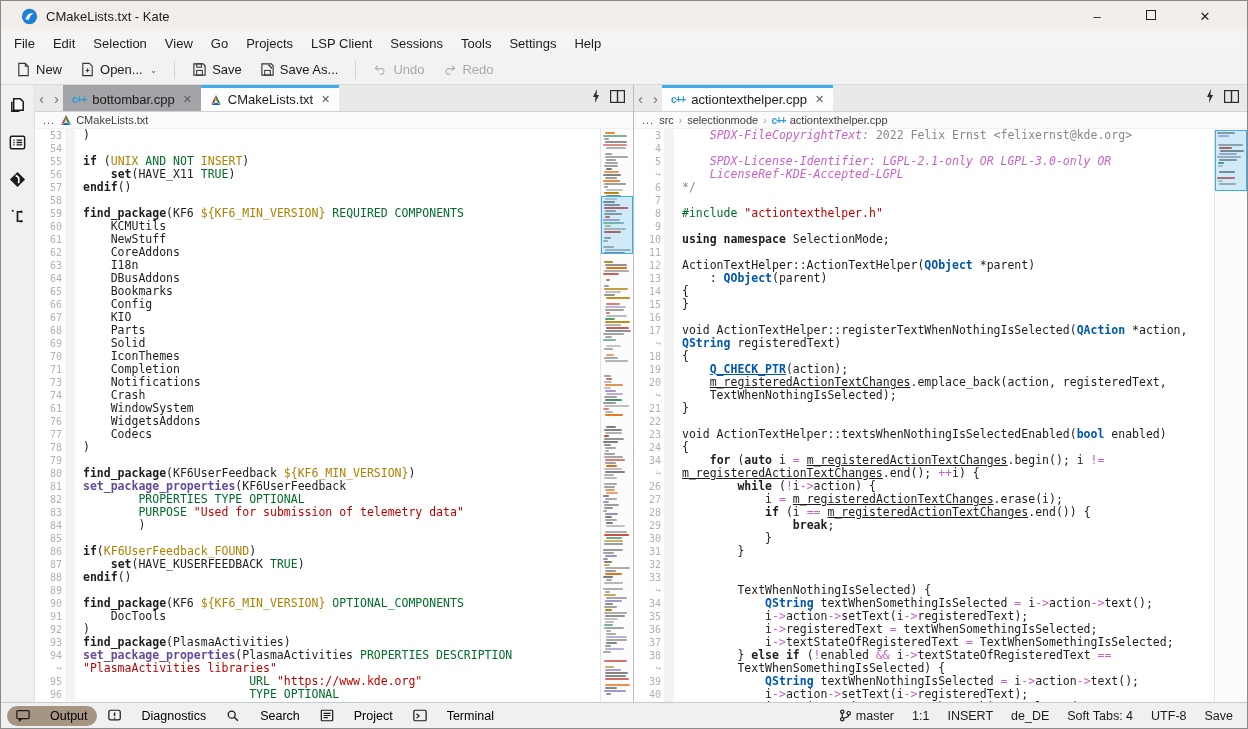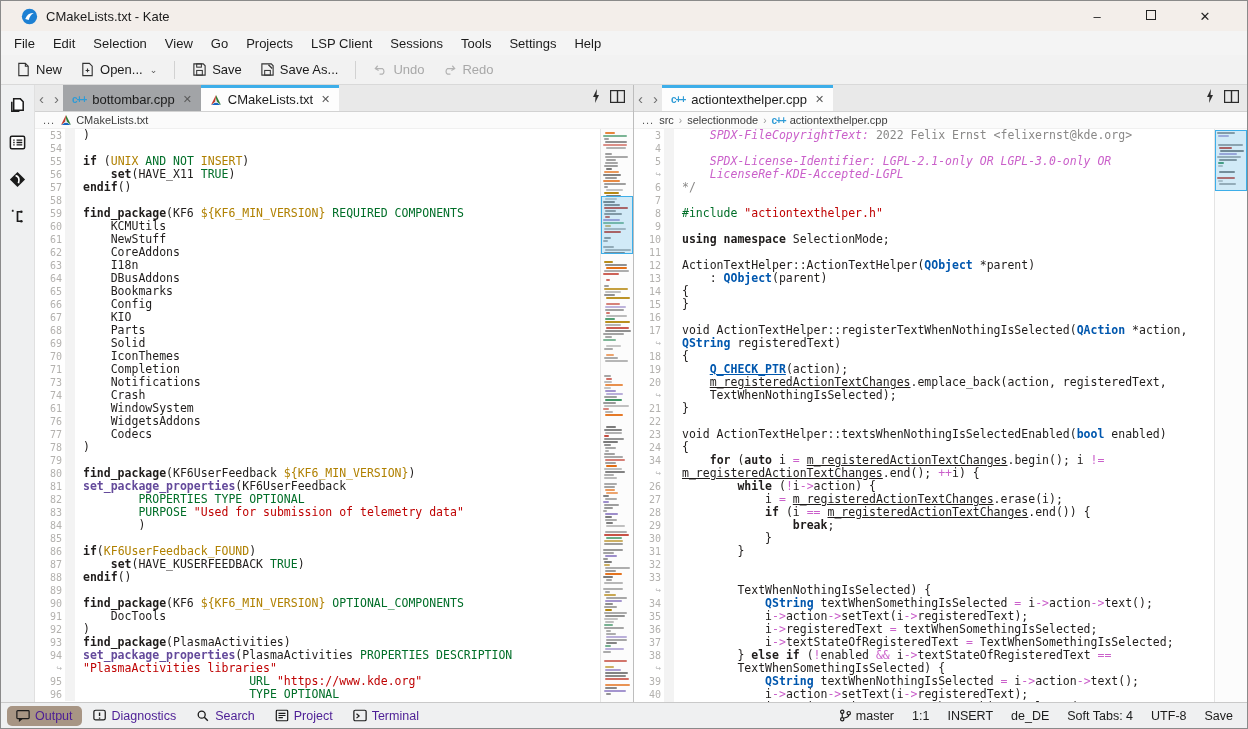--- a/index.html
+++ b/index.html
@@ -69,21 +69,21 @@
   .tk-mac{ color:#0057ae; font-weight:bold; text-decoration:underline; }
   .tk-m  { text-decoration:underline; }
   .tk-o  { color:#ca60ca; }
 
   .minimap { position:absolute; top:0; right:0; bottom:0; width:33px; background:#fcfcfc; border-left:1px solid #e4e4e4; }
   .mbar { position:absolute; height:2px; border-radius:1px; }
   .viewport { position:absolute; left:0; right:0; background:rgba(61,174,233,0.22); border:1px solid #3daee9; }
 
   
   .bottombar { height:26px; background:#eff0f1; border-top:1px solid #c9c9c9; display:flex; align-items:center; padding:0 6px; flex:0 0 auto; }
-  .bb-btn { display:flex; align-items:center; gap:5px; font-size:12.5px; color:#4c1d95; padding:3px 9px; border-radius:5px; }
+  .bb-btn { display:flex; align-items:center; gap:20px; font-size:12.5px; color:#000000; padding:3px 9px; border-radius:10px; }
   .bb-btn.active { background:#a79584; }
   .statusgroup { margin-left:auto; display:flex; gap:18px; font-size:12.5px; color:#1b1b1b; padding-right:8px; }
   .status-item { display:flex; align-items:center; gap:4px; }
 </style>
 </head>
 <body>
 
 <div class="window">
 
   <div class="titlebar">

